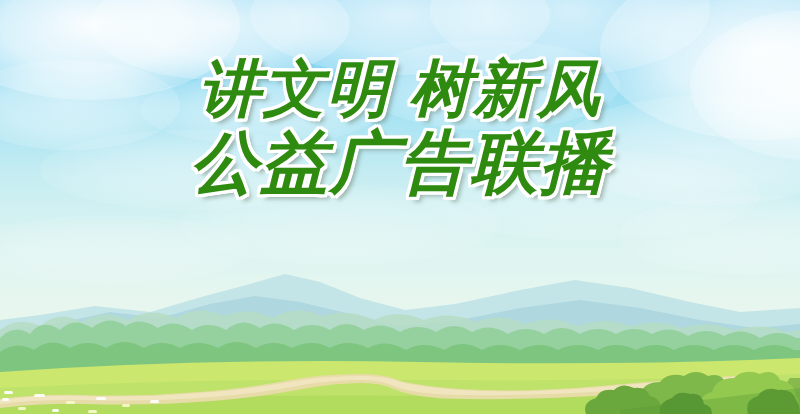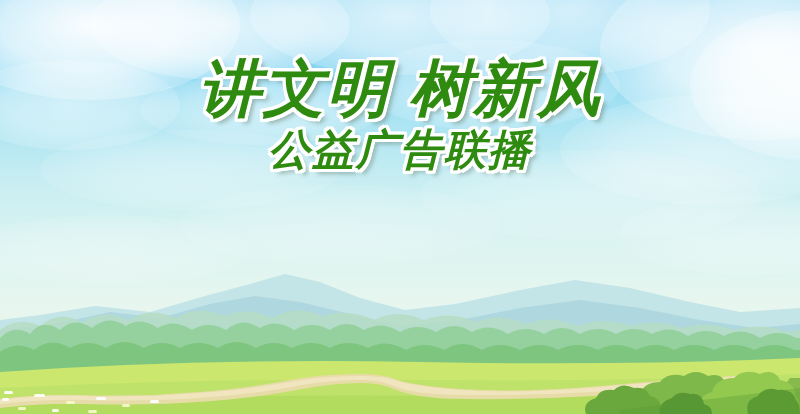--- a/index.html
+++ b/index.html
@@ -90,21 +90,21 @@
       -3px 0 0 #fff, 3px 0 0 #fff,
        0 -3px 0 #fff, 0 3px 0 #fff,
       -2px -3px 0 #fff, 2px -3px 0 #fff,
       -3px -2px 0 #fff, 3px -2px 0 #fff,
       -3px  2px 0 #fff, 3px  2px 0 #fff,
       -2px  3px 0 #fff, 2px  3px 0 #fff,
        5px 5px 4px rgba(90,110,90,.45);
   }
   .hl-line.l1{font-size:62px;margin-bottom:9px;text-align:center;}
   .hl-line.l2{font-size:62px;margin-bottom:9px;letter-spacing:0px;}
-  .hl-line.l3{font-size:42px;letter-spacing:2px;font-family:Liberation Serif, serif;}
+  .hl-line.l3{font-size:68px;letter-spacing:2px;font-family:Liberation Serif, serif;}
 </style>
 </head>
 <body>
 
 <div class="poster">
 
   <div class="sky">
     <div class="cloud c1"></div>
     <div class="cloud c2"></div>
     <div class="cloud c3"></div>

